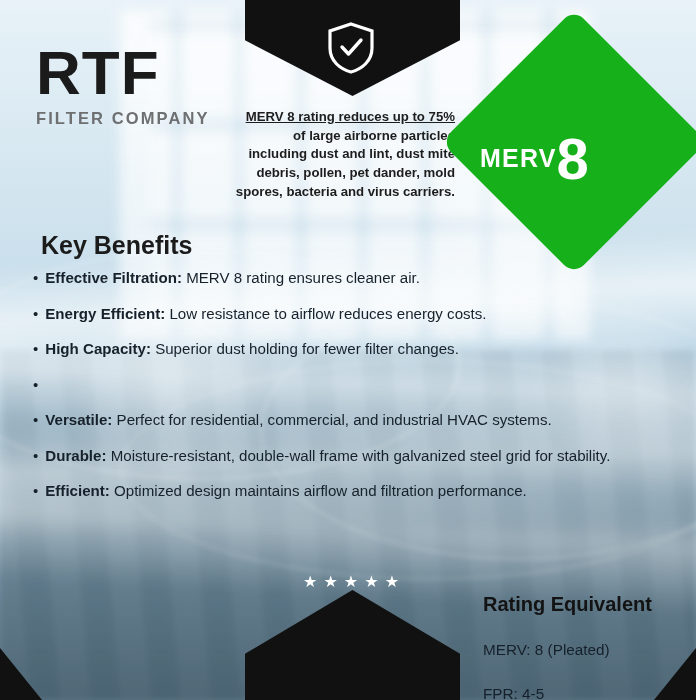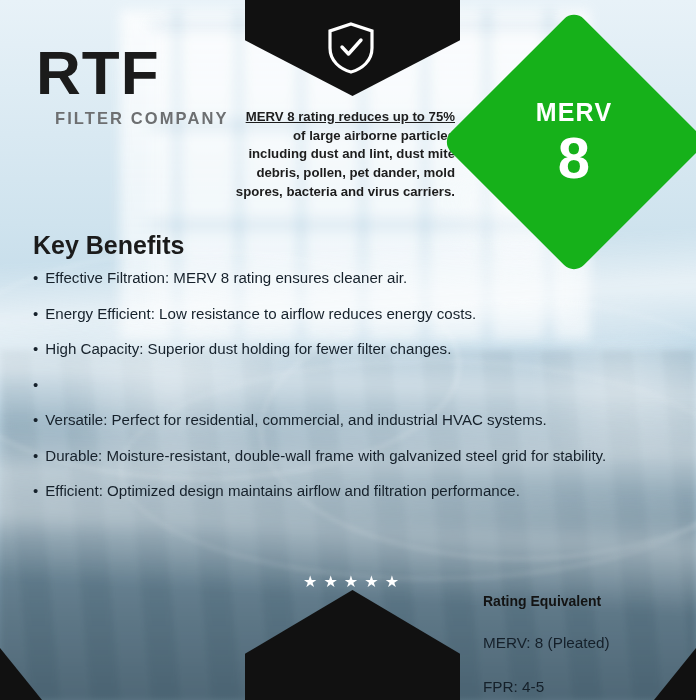--- a/index.html
+++ b/index.html
@@ -102,68 +102,68 @@
   .logo {
     position: absolute; left: 36px; top: 44px;
   }
   .logo-main {
     font-size: 62px; font-weight: 700; letter-spacing: 1px;
     color: #1b1b1b; line-height: .95;
     font-family: "Liberation Sans", sans-serif;
   }
   .logo-sub {
     font-size: 16.5px; font-weight: 700; letter-spacing: 2.1px;
-    color: #6d6f71; margin-top: 6px; margin-left: 19px;
+    color: #6d6f71; margin-top: 6px;
   }
 
   
   .diamond {
     position: absolute; left: 480px; top: 48px; width: 188px; height: 188px;
     background: #16b11a;
     transform: rotate(45deg);
     border-radius: 14px;
   }
   .diamond-text {
-    position: absolute; left: 480px; top: 48px; width: 188px; height: 188px;
-    display: flex; flex-direction: column; align-items: center; justify-content: center;
+    position: absolute; left: 480px; top: 64px; width: 188px; height: 188px;
+    display: flex; flex-direction: row; align-items: center; justify-content: flex-start;
     color: #fff;
   }
   .diamond-label { font-size: 25px; font-weight: 700; letter-spacing: 1.2px; }
   .diamond-num { font-size: 58px; font-weight: 700; line-height: 1; margin-top: 2px; }
 
   
   .merv-desc {
     position: absolute; left: 233px; top: 108px; width: 222px;
     text-align: right;
     font-size: 13.2px; line-height: 1.42; font-weight: 700; color: #1d1d1d;
   }
   .merv-desc .ul { text-decoration: underline; }
 
   
   .kb-title {
-    position: absolute; left: 33px; top: 231px;
+    position: absolute; left: 41px; top: 231px;
     font-size: 25px; font-weight: 700; color: #1b1b1b;
   }
   .benefits {
     position: absolute; left: 33px; top: 268px; width: 618px;
   }
   .benefit {
     display: flex; align-items: flex-start;
     margin-bottom: 15.5px;
     font-size: 15.1px; line-height: 1.33; color: #16212b;
   }
   .bullet { margin-right: 7px; font-size: 15px; line-height: 1.33; }
-  .b-label { font-weight: 400; }
+  .b-label { font-weight: 700; }
   .b-text { font-weight: 400; }
 
   
   .rating {
     position: absolute; left: 483px; top: 593px; width: 200px;
   }
-  .rating-title { font-size: 14px; font-weight: 700; color: #131313; margin-bottom: 2px; }
+  .rating-title { font-size: 20px; font-weight: 700; color: #131313; margin-bottom: 2px; }
   .rating-line { font-size: 15.3px; color: #15202a; line-height: 1.28; margin-top: 24px; }
 </style>
 </head>
 <body>
 
 <div id="page">
 
   <div class="bg-base"></div>
   <div class="bg-window"></div>
   <div class="bg-window2"></div>

